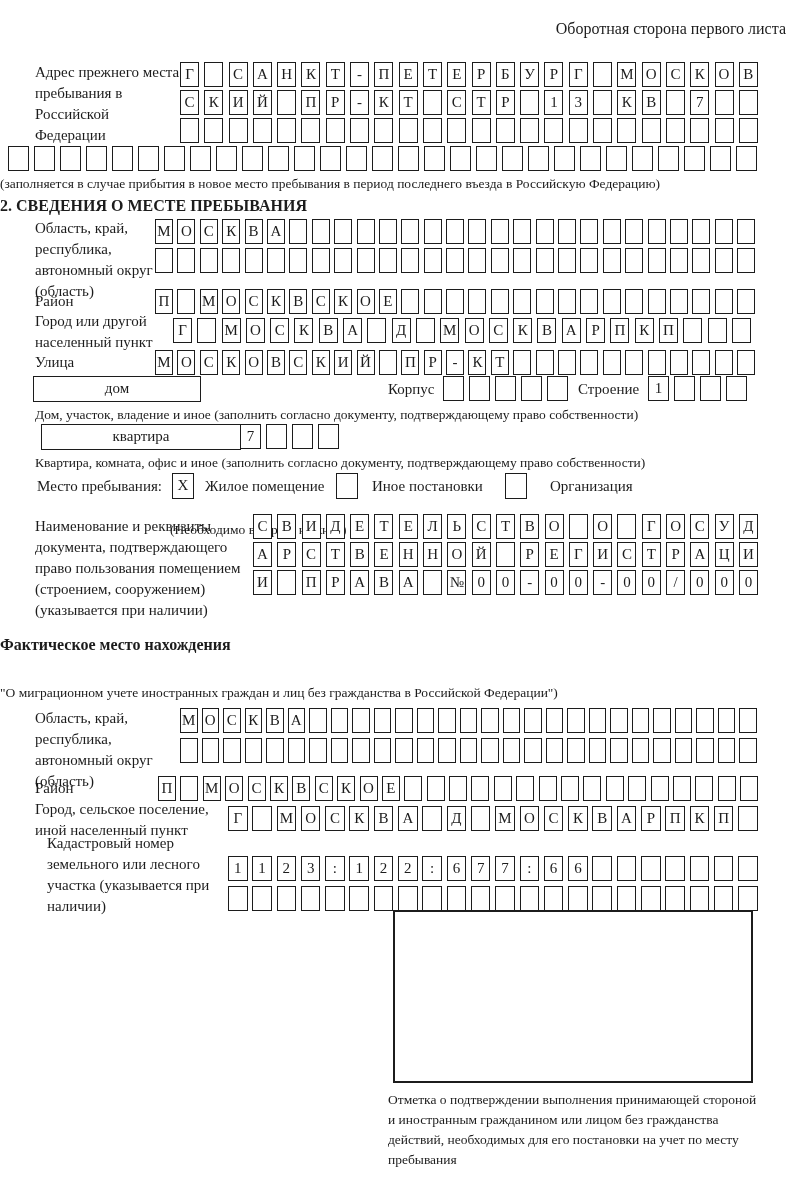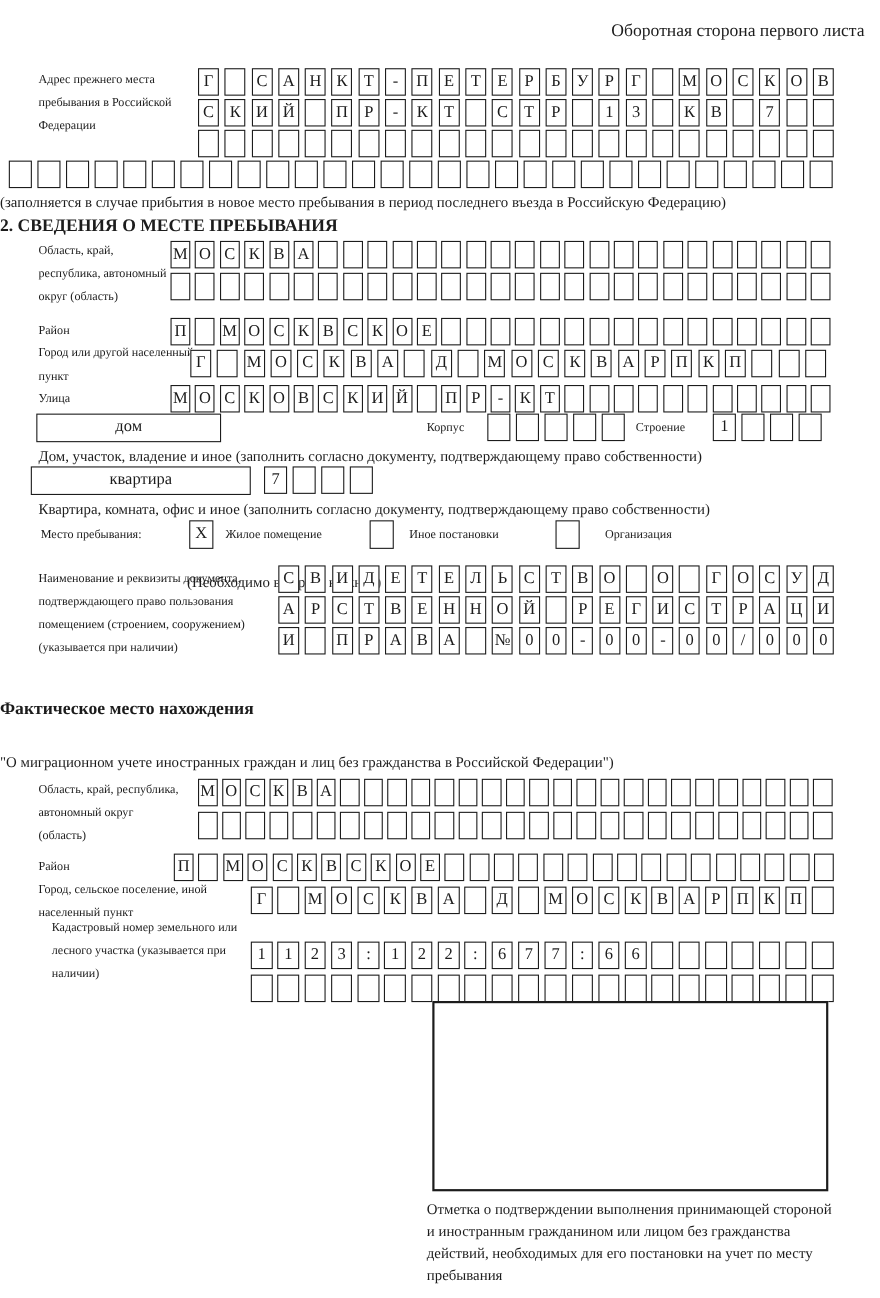--- a/index.html
+++ b/index.html
@@ -1,20 +1,20 @@
 <!DOCTYPE html>
 <html><head>
 <meta charset="utf-8">
 <style>
   html,body { margin:0; padding:0; background:#ffffff; }
   .page {
     position:relative; width:800px; height:1180px; background:#ffffff;
     font-family:"Liberation Serif", serif; color:#1c1c1c; overflow:hidden;
   }
-  .lbl { position:absolute; font-size:11px; line-height:21px; }
+  .lbl { position:absolute; font-size:15px; line-height:21px; }
   .caption { position:absolute; font-size:13.5px; line-height:20px; }
   .center { text-align:left; }
   .title { position:absolute; font-weight:bold; font-size:16px; }
   .back-note { position:absolute; top:20px; left:0; width:746px; text-align:right; font-size:16px;padding-left:40px; }
 
   .row { position:absolute; white-space:nowrap; }
   .cell {
     display:inline-block; box-sizing:border-box; border:1.6px solid #1c1c1c;
     height:25px; text-align:center; font-size:15px; line-height:22px;
     vertical-align:top; background:#fff;
@@ -67,21 +67,21 @@
   <div class="lbl" style="left:35px; top:352px;">Улица</div>
   <div class="row c27" style="left:155px; top:350px;"><span class="cell">М</span><span class="cell">О</span><span class="cell">С</span><span class="cell">К</span><span class="cell">О</span><span class="cell">В</span><span class="cell">С</span><span class="cell">К</span><span class="cell">И</span><span class="cell">Й</span><span class="cell"></span><span class="cell">П</span><span class="cell">Р</span><span class="cell">-</span><span class="cell">К</span><span class="cell">Т</span><span class="cell"></span><span class="cell"></span><span class="cell"></span><span class="cell"></span><span class="cell"></span><span class="cell"></span><span class="cell"></span><span class="cell"></span><span class="cell"></span><span class="cell"></span><span class="cell"></span></div>
 
   <div class="namedbox" style="left:33px; top:376px; width:168px;">дом</div>
   <div class="lbl" style="left:388px; top:379px;">Корпус</div>
   <div class="row cWide" style="left:443px; top:376px;"><span class="cell"></span><span class="cell"></span><span class="cell"></span><span class="cell"></span><span class="cell"></span></div>
   <div class="lbl" style="left:578px; top:379px;">Строение</div>
   <div class="row cWide" style="left:648px; top:376px;"><span class="cell">1</span><span class="cell"></span><span class="cell"></span><span class="cell"></span></div>
   <div class="caption" style="left:35px; top:405px;">Дом, участок, владение и иное (заполнить согласно документу, подтверждающему право собственности)</div>
 
-  <div class="namedbox" style="left:28px; top:424px; width:200px;">квартира</div>
+  <div class="namedbox" style="left:41px; top:424px; width:200px;">квартира</div>
   <div class="row cWide" style="left:240px; top:424px;"><span class="cell">7</span><span class="cell"></span><span class="cell"></span><span class="cell"></span></div>
   <div class="caption" style="left:35px; top:453px;">Квартира, комната, офис и иное (заполнить согласно документу, подтверждающему право собственности)</div>
 
   <div class="lbl" style="left:37px; top:476px;">Место пребывания:</div>
   <div class="ckbox" style="left:172px; top:473px;">X</div>
   <div class="lbl" style="left:205px; top:476px;">Жилое помещение</div>
   <div class="ckbox" style="left:336px; top:473px;"></div>
   <div class="lbl" style="left:372px; top:476px;">Иное постановки</div>
   <div class="ckbox" style="left:505px; top:473px;"></div>
   <div class="lbl" style="left:550px; top:476px;">Организация</div>

